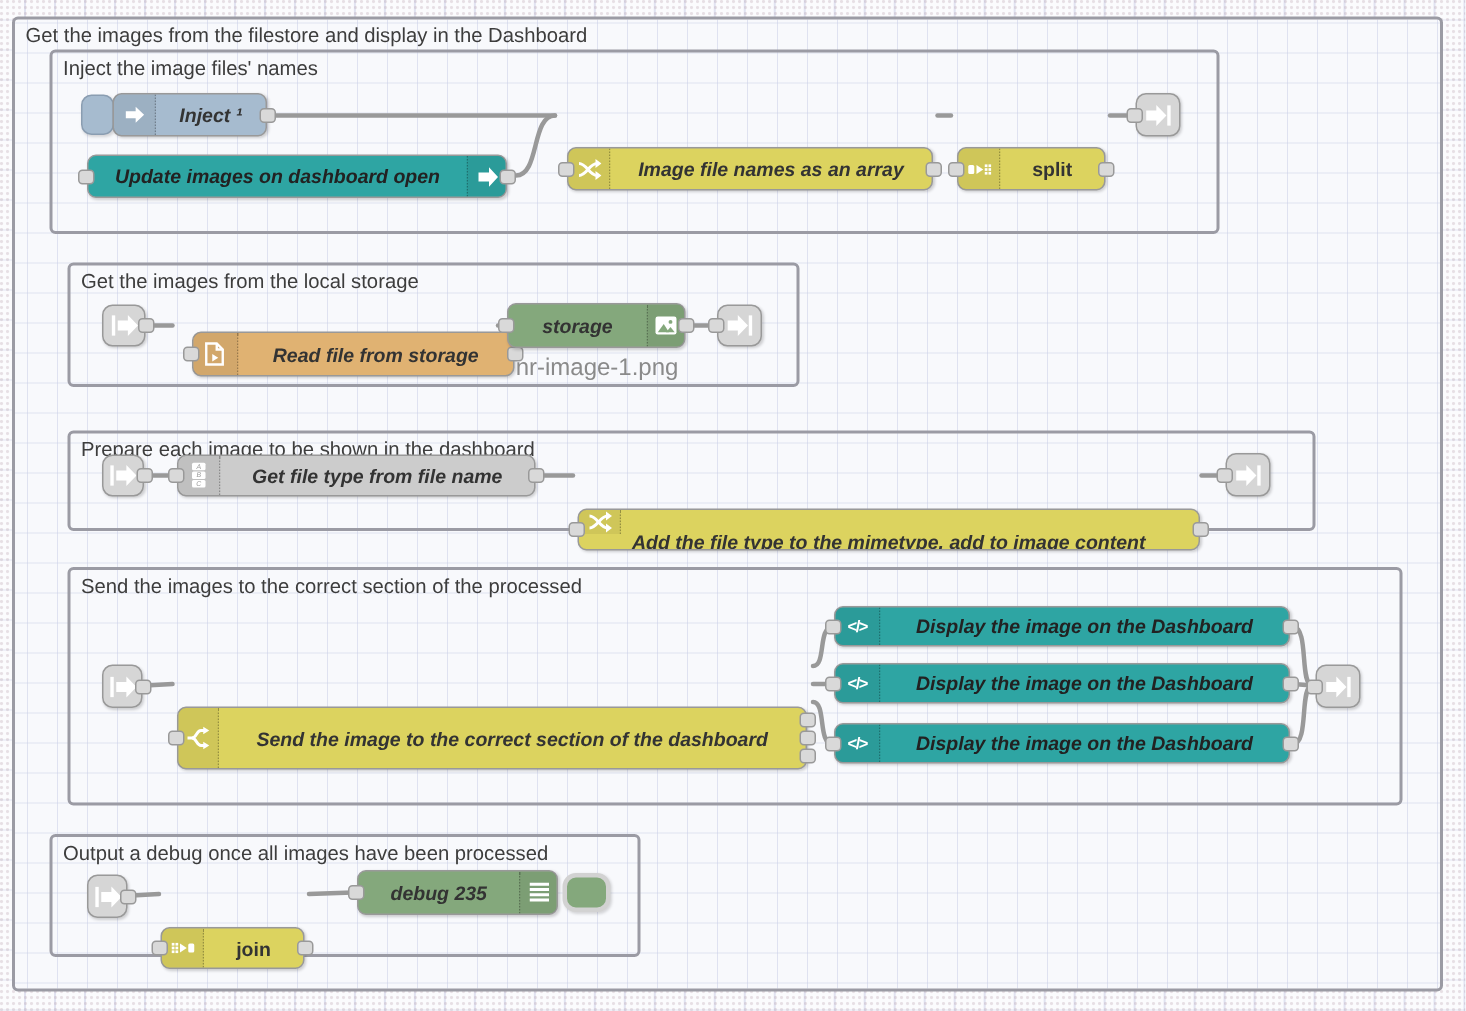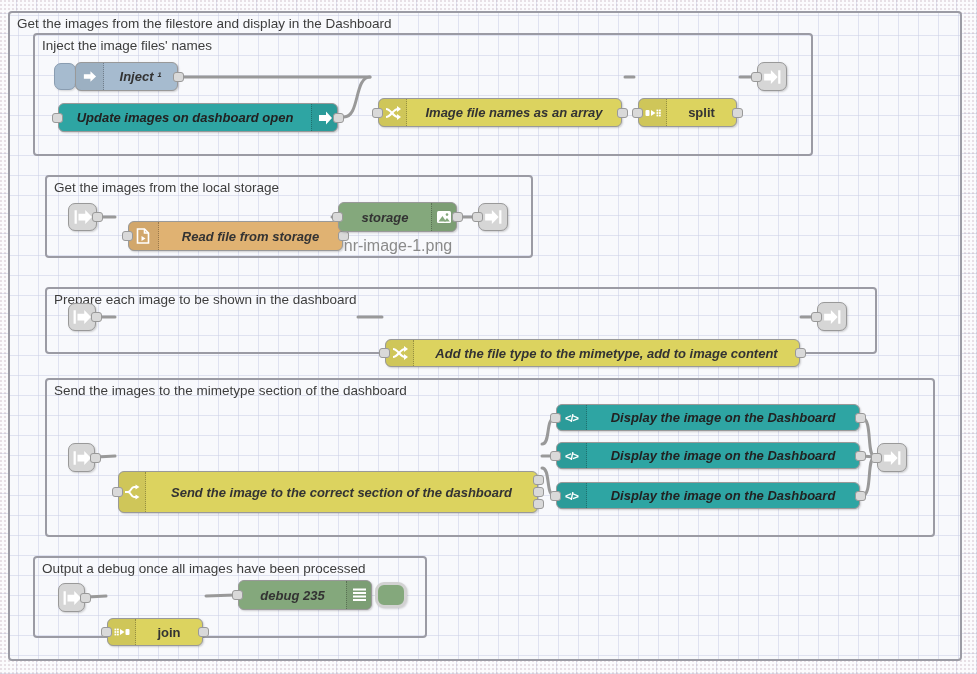--- a/index.html
+++ b/index.html
@@ -94,21 +94,21 @@
   <div class="group" style="left:33px; top:33px; width:780px; height:123px;">
     <div class="group-label">Inject the image files' names</div>
   </div>
   <div class="group" style="left:45px; top:175px; width:488px; height:83px;">
     <div class="group-label">Get the images from the local storage</div>
   </div>
   <div class="group" style="left:45px; top:287px; width:832px; height:67px;">
     <div class="group-label">Prepare each image to be shown in the dashboard</div>
   </div>
   <div class="group" style="left:45px; top:378px; width:890px; height:159px;">
-    <div class="group-label">Send the images to the mimetype section of the dashboard</div>
+    <div class="group-label">Send the images to the correct section of the processed</div>
   </div>
   <div class="group" style="left:33px; top:556px; width:394px; height:82px;">
     <div class="group-label">Output a debug once all images have been processed</div>
   </div>
 
   <svg class="wires" width="977" height="674">
     <path d="M183 77 L370 77"></path>
     <path d="M344 117 C360 117 354 77 370 77"></path>
     <path d="M625 77 L634 77"></path>
     <path d="M740 77 L754 77"></path>
@@ -237,22 +237,37 @@
   </div>
 
   <div class="link-node" style="left:68px; top:303px; width:28px; height:28px;">
     <svg width="18" height="18" viewBox="0 0 16 16">
       <rect x="0.5" y="2" width="2" height="12" fill="#fff"></rect>
         <path d="M4 5h6V1.8L16 8l-6 6.2V11H4z" fill="#fff"></path>
     </svg>
     <span class="port pr"></span>
   </div>
 
-
-  <div class="node c-yellow" style="left:385px; top:303px; width:415px; height:28px;">
+  <div class="node c-gray" style="left:118px; top:303px; width:239px; height:28px;">
+    <div class="icon-box left">
+      <svg width="13" height="18" viewBox="0 0 13 18">
+        <rect x="2" y="0.5" width="9" height="5" rx="1" fill="#fff"></rect>
+        <rect x="2" y="6.25" width="9" height="5" rx="1" fill="#fff"></rect>
+        <rect x="2" y="12" width="9" height="5" rx="1" fill="#fff"></rect>
+        <text x="6.5" y="4.4" font-size="4.6" fill="#999" text-anchor="middle" font-family="Liberation Sans, sans-serif">A</text>
+        <text x="6.5" y="10.2" font-size="4.6" fill="#999" text-anchor="middle" font-family="Liberation Sans, sans-serif">B</text>
+        <text x="6.5" y="15.9" font-size="4.6" fill="#999" text-anchor="middle" font-family="Liberation Sans, sans-serif">C</text>
+      </svg>
+    </div>
+    <div class="body">Get file type from file name</div>
+    <span class="port pl"></span>
+    <span class="port pr"></span>
+  </div>
+
+  <div class="node c-yellow" style="left:385px; top:303px; width:415px; height:28px;flex-direction:column;">
     <div class="icon-box left">
       <svg width="16" height="16" viewBox="0 0 16 16">
         <path d="M1 4 C6 4 8 12 13 12" stroke="#fff" stroke-width="2" fill="none"></path>
         <path d="M1 12 C6 12 8 4 13 4" stroke="#fff" stroke-width="2" fill="none"></path>
         <path d="M12 9 l4 3 -4 3z" fill="#fff"></path>
           <path d="M12 1 l4 3 -4 3z" fill="#fff"></path>
       </svg>
     </div>
     <div class="body">Add the file type to the mimetype, add to image content</div>
     <span class="port pl"></span>

